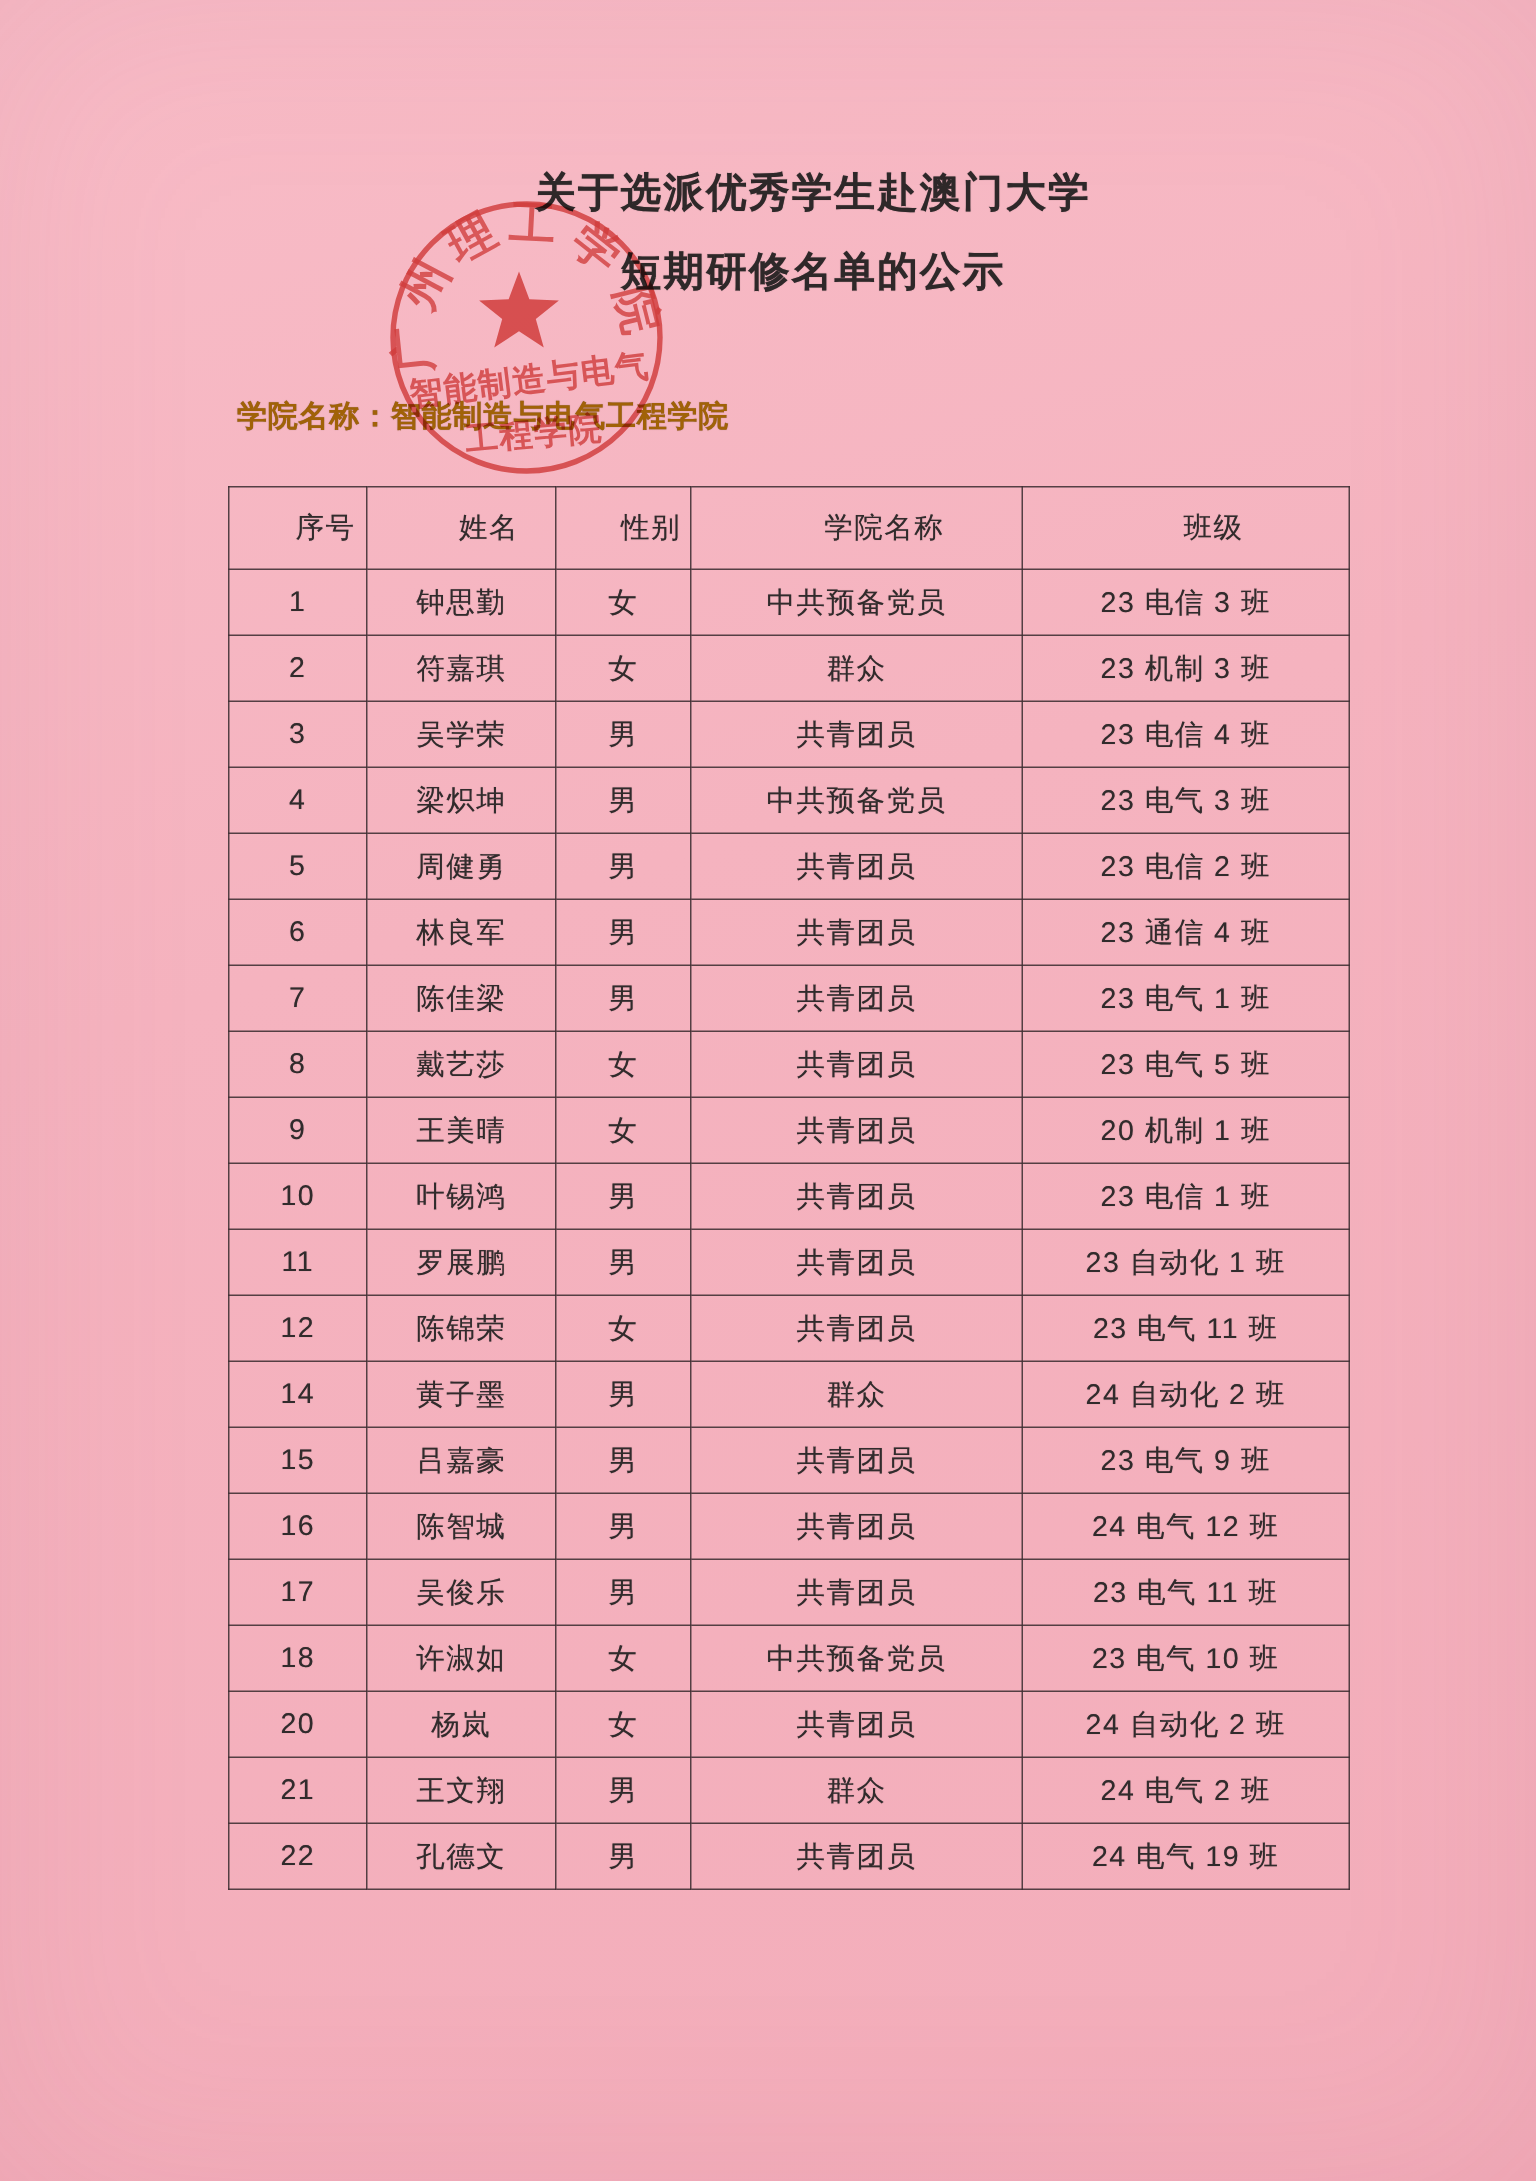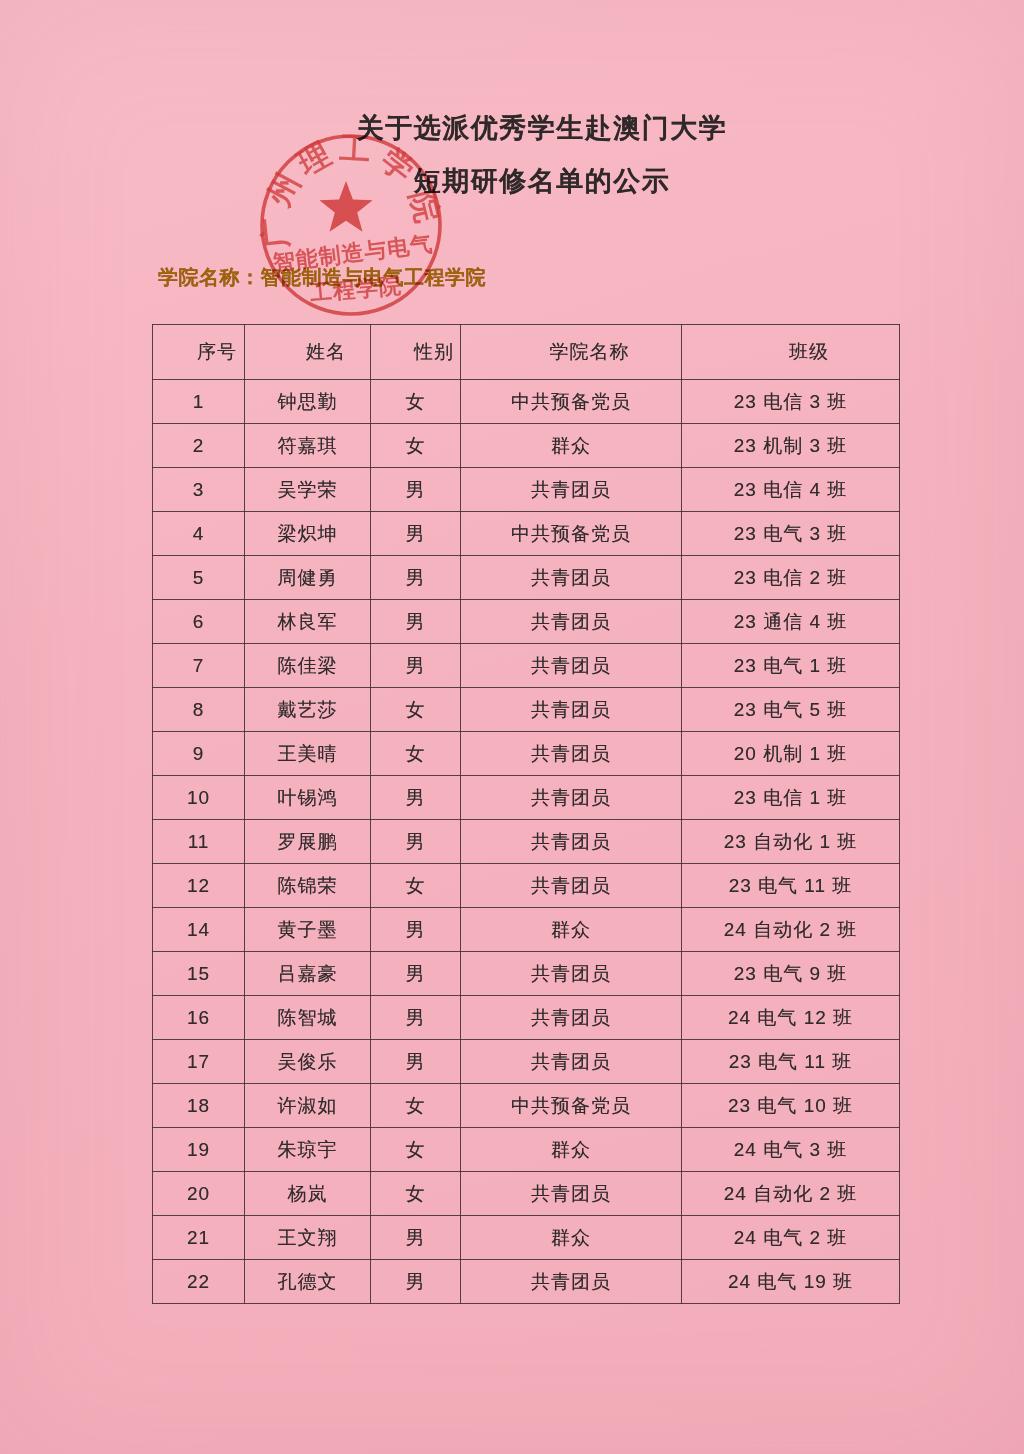--- a/index.html
+++ b/index.html
@@ -252,27 +252,20 @@
           <td>23 电气 11 班</td>
         </tr>
         <tr>
           <td>18</td>
           <td>许淑如</td>
           <td>女</td>
           <td>中共预备党员</td>
           <td>23 电气 10 班</td>
         </tr>
         <tr>
-          <td>19</td>
-          <td>朱琼宇</td>
-          <td>女</td>
-          <td>群众</td>
-          <td>24 电气 3 班</td>
-        </tr>
-        <tr>
           <td>20</td>
           <td>杨岚</td>
           <td>女</td>
           <td>共青团员</td>
           <td>24 自动化 2 班</td>
         </tr>
         <tr>
           <td>21</td>
           <td>王文翔</td>
           <td>男</td>

